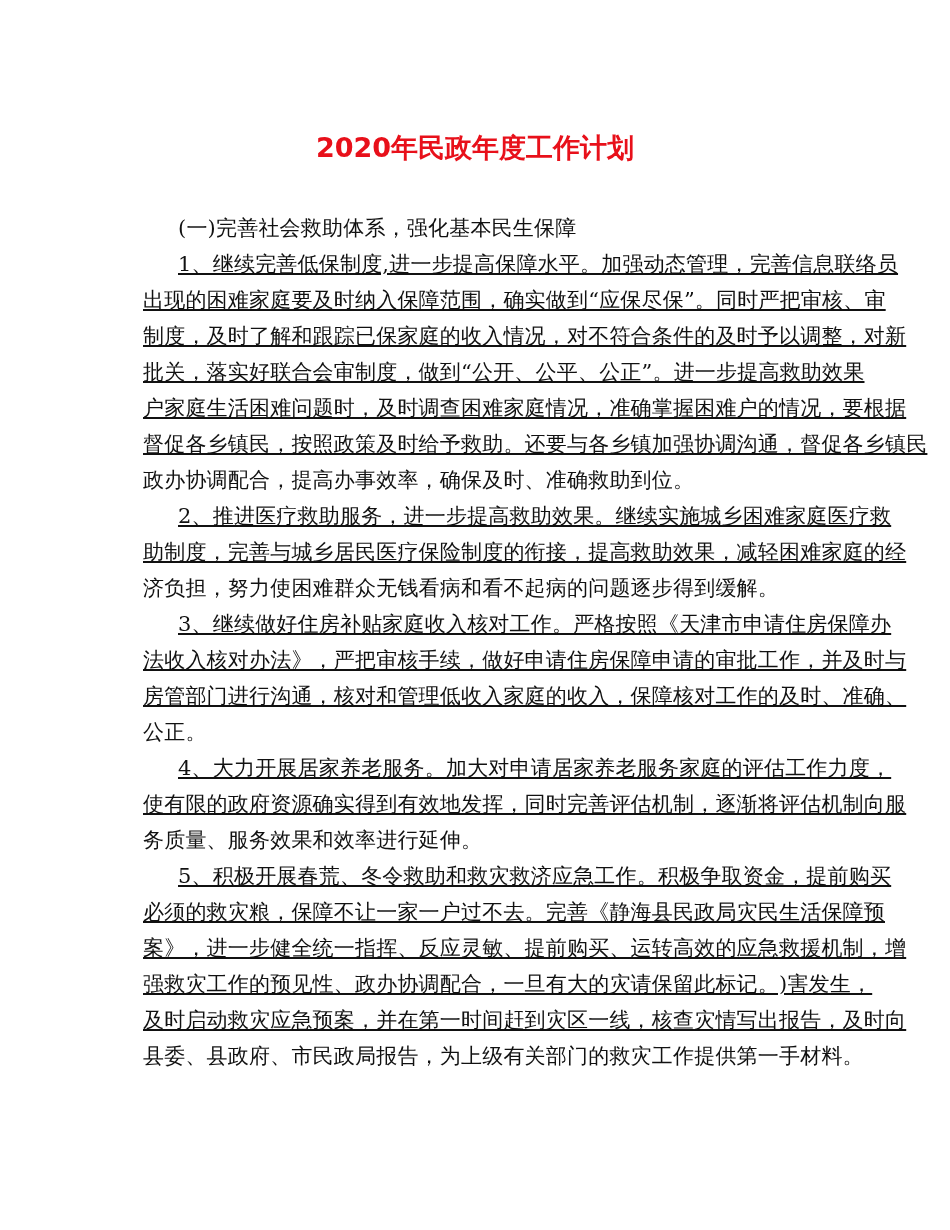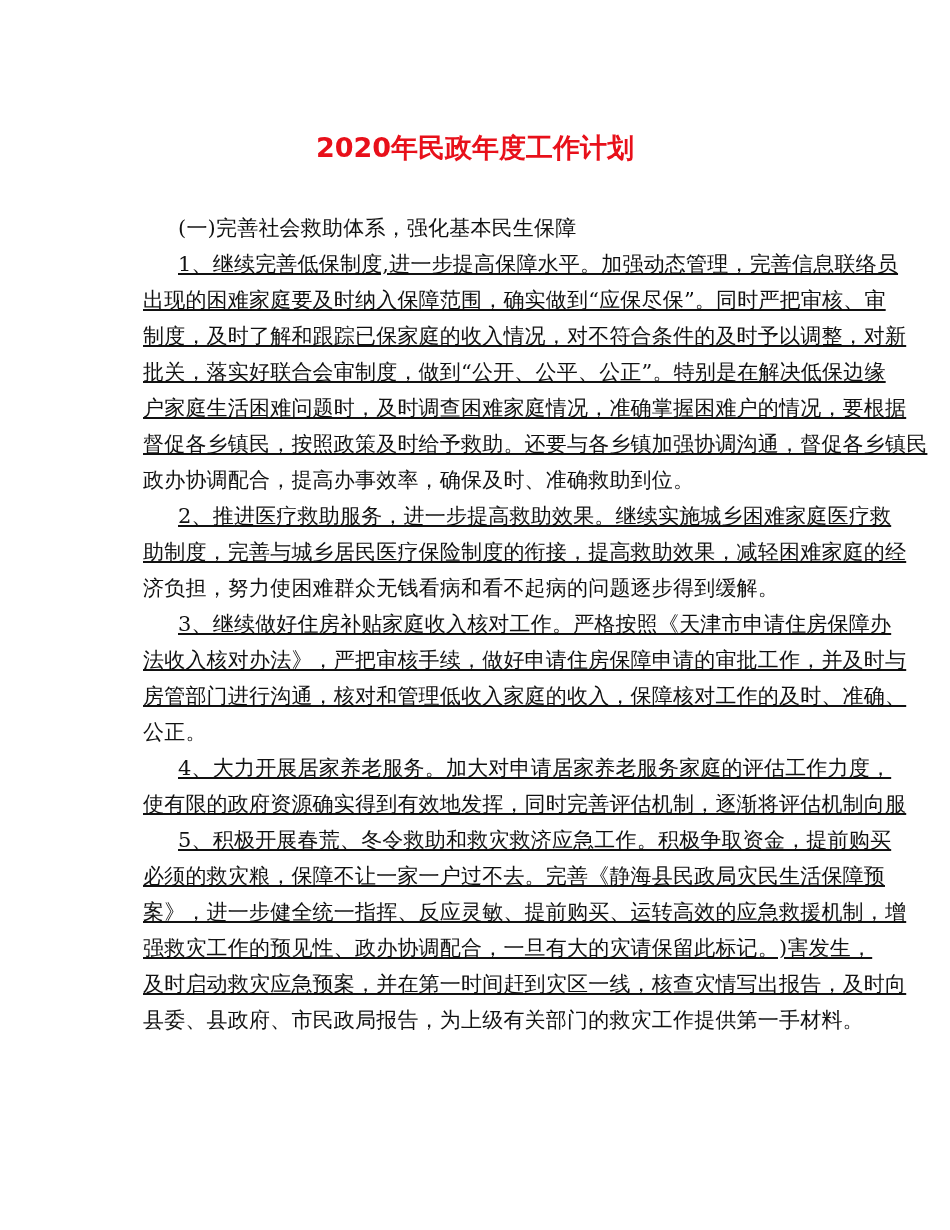--- a/index.html
+++ b/index.html
@@ -21,21 +21,21 @@
 <div class="page">
   <div class="title">2020年民政年度工作计划</div>
 
   <div class="body">
     <div class="line indent">(一)完善社会救助体系，强化基本民生保障</div>
 
     <div>
       <div class="line indent justify">1、继续完善低保制度,进一步提高保障水平。加强动态管理，完善信息联络员</div>
       <div class="line justify">出现的困难家庭要及时纳入保障范围，确实做到“应保尽保”。同时严把审核、审</div>
       <div class="line justify">制度，及时了解和跟踪已保家庭的收入情况，对不符合条件的及时予以调整，对新</div>
-      <div class="line justify">批关，落实好联合会审制度，做到“公开、公平、公正”。特别是在解决低保边缘</div>
+      <div class="line justify">批关，落实好联合会审制度，做到“公开、公平、公正”。进一步提高救助效果</div>
       <div class="line justify">户家庭生活困难问题时，及时调查困难家庭情况，准确掌握困难户的情况，要根据</div>
       <div class="line justify">督促各乡镇民，按照政策及时给予救助。还要与各乡镇加强协调沟通，督促各乡镇民</div>
       <div class="line">政办协调配合，提高办事效率，确保及时、准确救助到位。</div>
     </div>
 
     <div>
       <div class="line indent justify">2、推进医疗救助服务，进一步提高救助效果。继续实施城乡困难家庭医疗救</div>
       <div class="line justify">助制度，完善与城乡居民医疗保险制度的衔接，提高救助效果，减轻困难家庭的经</div>
       <div class="line">济负担，努力使困难群众无钱看病和看不起病的问题逐步得到缓解。</div>
     </div>
@@ -43,20 +43,21 @@
     <div>
       <div class="line indent justify">3、继续做好住房补贴家庭收入核对工作。严格按照《天津市申请住房保障办</div>
       <div class="line justify">法收入核对办法》，严把审核手续，做好申请住房保障申请的审批工作，并及时与</div>
       <div class="line justify">房管部门进行沟通，核对和管理低收入家庭的收入，保障核对工作的及时、准确、</div>
       <div class="line">公正。</div>
     </div>
 
     <div>
       <div class="line indent justify">4、大力开展居家养老服务。加大对申请居家养老服务家庭的评估工作力度，</div>
       <div class="line justify">使有限的政府资源确实得到有效地发挥，同时完善评估机制，逐渐将评估机制向服</div>
+      <div class="line">务质量、服务效果和效率进行延伸。</div>
     </div>
 
     <div>
       <div class="line indent justify">5、积极开展春荒、冬令救助和救灾救济应急工作。积极争取资金，提前购买</div>
       <div class="line justify">必须的救灾粮，保障不让一家一户过不去。完善《静海县民政局灾民生活保障预</div>
       <div class="line justify">案》，进一步健全统一指挥、反应灵敏、提前购买、运转高效的应急救援机制，增</div>
       <div class="line justify">强救灾工作的预见性、政办协调配合，一旦有大的灾请保留此标记。)害发生，</div>
       <div class="line justify">及时启动救灾应急预案，并在第一时间赶到灾区一线，核查灾情写出报告，及时向</div>
       <div class="line">县委、县政府、市民政局报告，为上级有关部门的救灾工作提供第一手材料。</div>
     </div>

